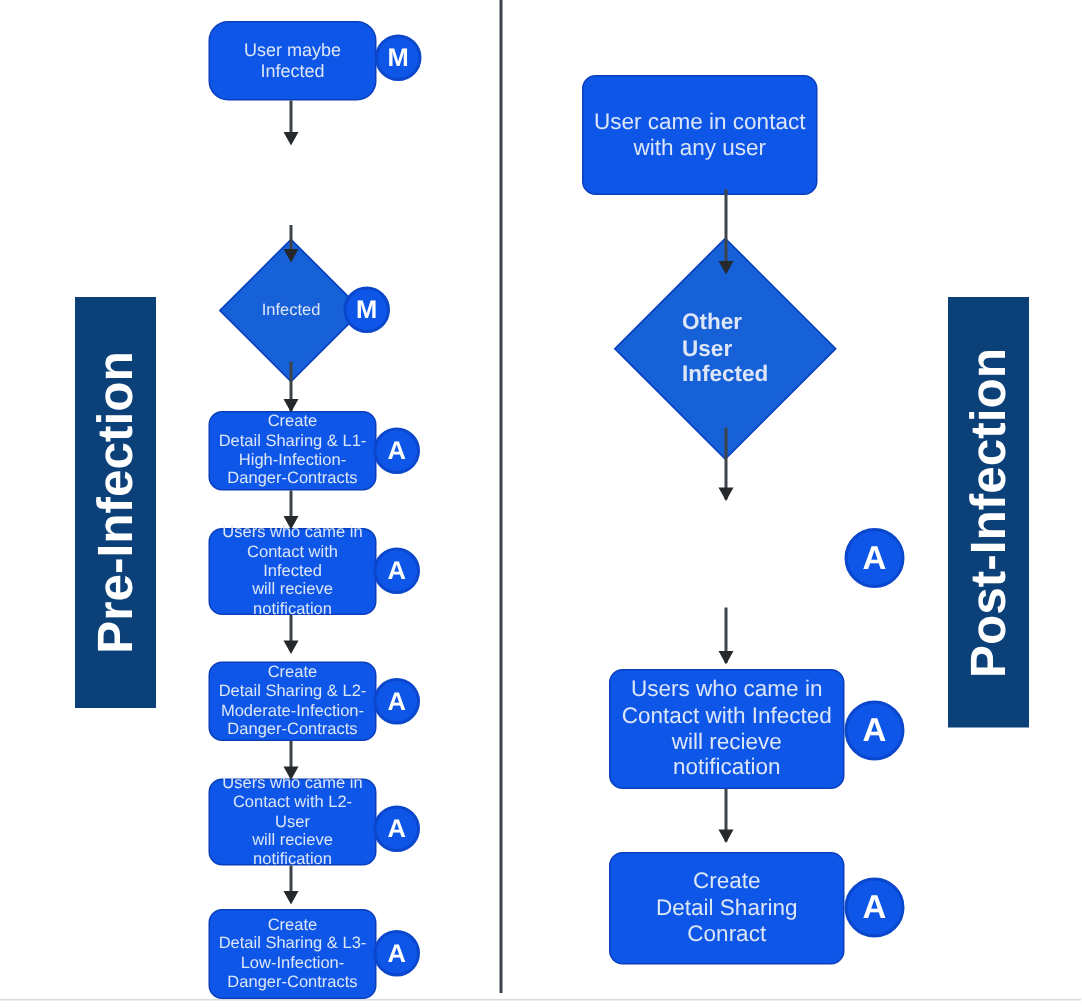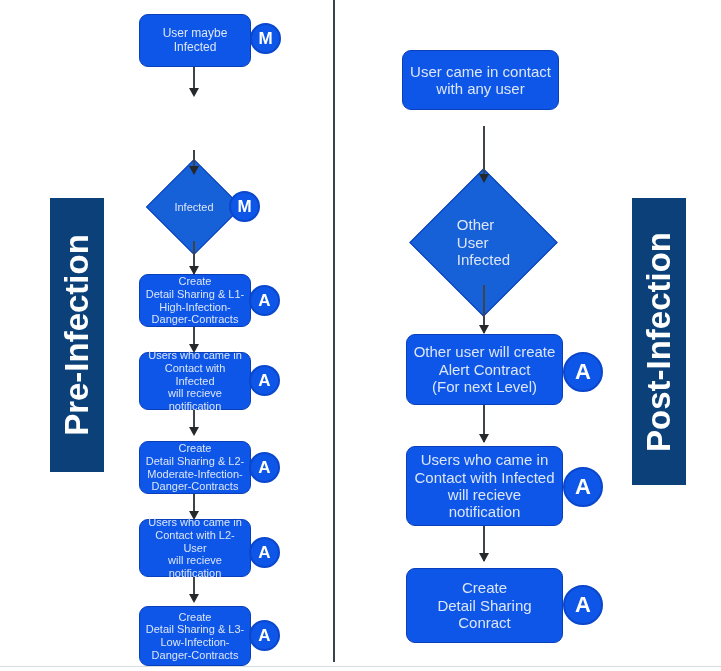--- a/index.html
+++ b/index.html
@@ -67,21 +67,21 @@
     color: #dce6f7;
     display: flex;
     align-items: center;
     justify-content: center;
     text-align: center;
     line-height: 1.16;
     padding: 2px 4px;
   }
   .node .txt { white-space: pre-line; display: block; }
 
-  .f12 { font-size: 12px; }
+  .f12 { font-size: 12px; border-radius: 13px; }
   .f11 { font-size: 11px; }
   .f15 { font-size: 15px; }
 
   
   .diamond {
     position: absolute;
   }
   .diamond .dshape {
     position: absolute;
     left: 0; top: 0; right: 0; bottom: 0;
@@ -222,41 +222,36 @@
   <div class="node f11" style="left:139px; top:606px; width:112px; height:60px;">
     <span class="txt">Create
 Detail Sharing &amp; L3-
 Low-Infection-
 Danger-Contracts</span>
   </div>
   <div class="badge" style="left:249px; top:620px; width:31px; height:31px; font-size:17px;">
     <span>A</span>
   </div>
 
-  <div class="node f15" style="left:402px; top:50px; width:157px; height:60px;align-items:center;">
+  <div class="node f15" style="left:388px; top:50px; width:157px; height:80px;align-items:center;">
     <span class="txt">User came in contact
 with any user</span>
   </div>
   <div class="conn" style="left:483px; top:126px; height:55px;"></div>
   <div class="arrowhead" style="left:479px; top:174px;"></div>
 
-  <div class="diamond" style="left:431px; top:190px; width:105px; height:105px;">
+  <div class="diamond" style="left:431px; top:180px; width:105px; height:105px;font-weight:bold;">
     <div class="dshape"></div>
     <div class="dlabel f15">Other
 User
 Infected</div>
   </div>
   <div class="conn" style="left:483px; top:285px; height:48px;"></div>
   <div class="arrowhead" style="left:479px; top:325px;"></div>
 
-  <div class="node f15" style="left:406px; top:334px; width:157px; height:71px;">
-    <span class="txt">Other user will create
-Alert Contract
-(For next Level)</span>
-  </div>
   <div class="badge" style="left:563px; top:352px; width:40px; height:40px; font-size:22px;">
     <span>A</span>
   </div>
   <div class="conn" style="left:483px; top:405px; height:37px;"></div>
   <div class="arrowhead" style="left:479px; top:434px;"></div>
 
   <div class="node f15" style="left:406px; top:446px; width:157px; height:80px;">
     <span class="txt">Users who came in
 Contact with Infected
 will recieve

